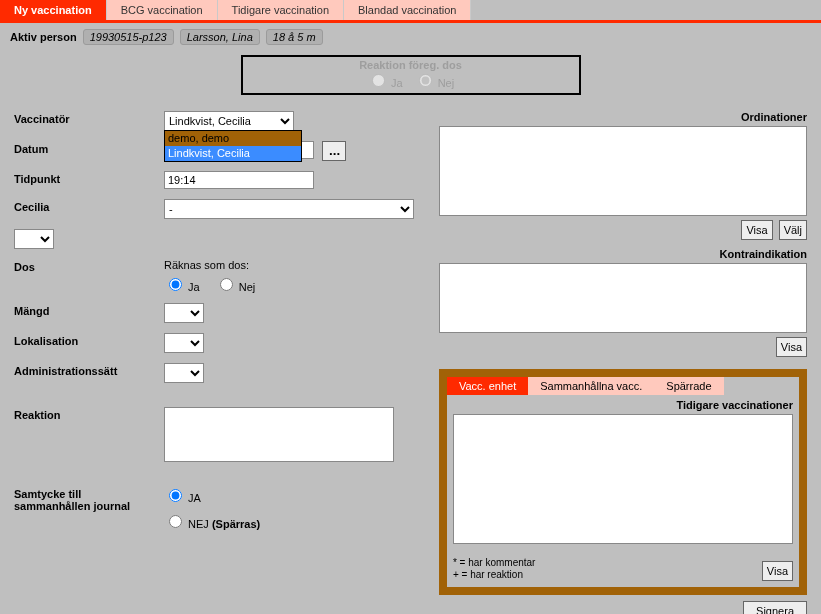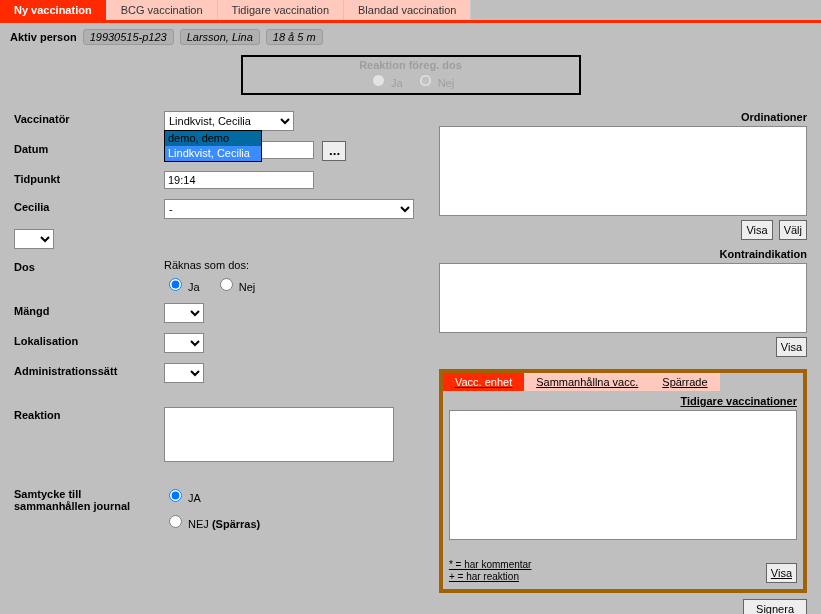--- a/index.html
+++ b/index.html
@@ -90,38 +90,38 @@
   .textarea-med {
     width: 100%; height: 70px; resize:none; overflow-y:scroll;
   }
   .sec-title { font-weight: bold; margin-bottom:3px;text-align:right; }
 
   .radio-group label { margin-right:12px; }
 
   
   .dd-wrap { position:relative; }
   .dd-list {
-    position:absolute; top:19px; left:0; width:98px;
-    background:#0369a1; border:1px solid #000;
+    position:absolute; top:19px; left:0; width:138px;
+    background:#a16207; border:1px solid #000;
     z-index:10;
   }
   .dd-item { padding:0 3px; font-size:11px; line-height:15px; }
   .dd-item.sel { background:#3b8cff; color:#fff; }
 
   
-  .prev-panel { border: 4px solid #a16207; margin-top: 12px; text-decoration: underline; }
+  .prev-panel { border: 8px solid #a16207; margin-top: 12px; }
   .prev-tabs { display:flex; }
   .prev-tab { padding:3px 12px; font-size:11px; cursor:pointer; }
   .prev-tab.active { background:#ff2a00; color:#fff; }
   .prev-tab.inactive { background:#ffc9bd; }
   .prev-body { padding:4px 6px 6px 6px; }
   .prev-list {
     width:100%; height:130px; border:1px solid #888; background:#fff; overflow-y:scroll;
   }
-  .legend-row { display:flex; justify-content:space-between; align-items:flex-end; margin-top:19px;}
+  .legend-row { display:flex; justify-content:space-between; align-items:flex-end; margin-top:13px;}
   .legend { font-size:10px; line-height:12px; }
 
   .signera-row { display:flex; justify-content:flex-end; margin-top:6px;}
 
   .ellipsis-btn {
     border:1px solid #666; background:#eee; height:20px; width:24px;
     font-weight:bold; cursor:pointer; line-height:14px;
   }
 
 </style>

